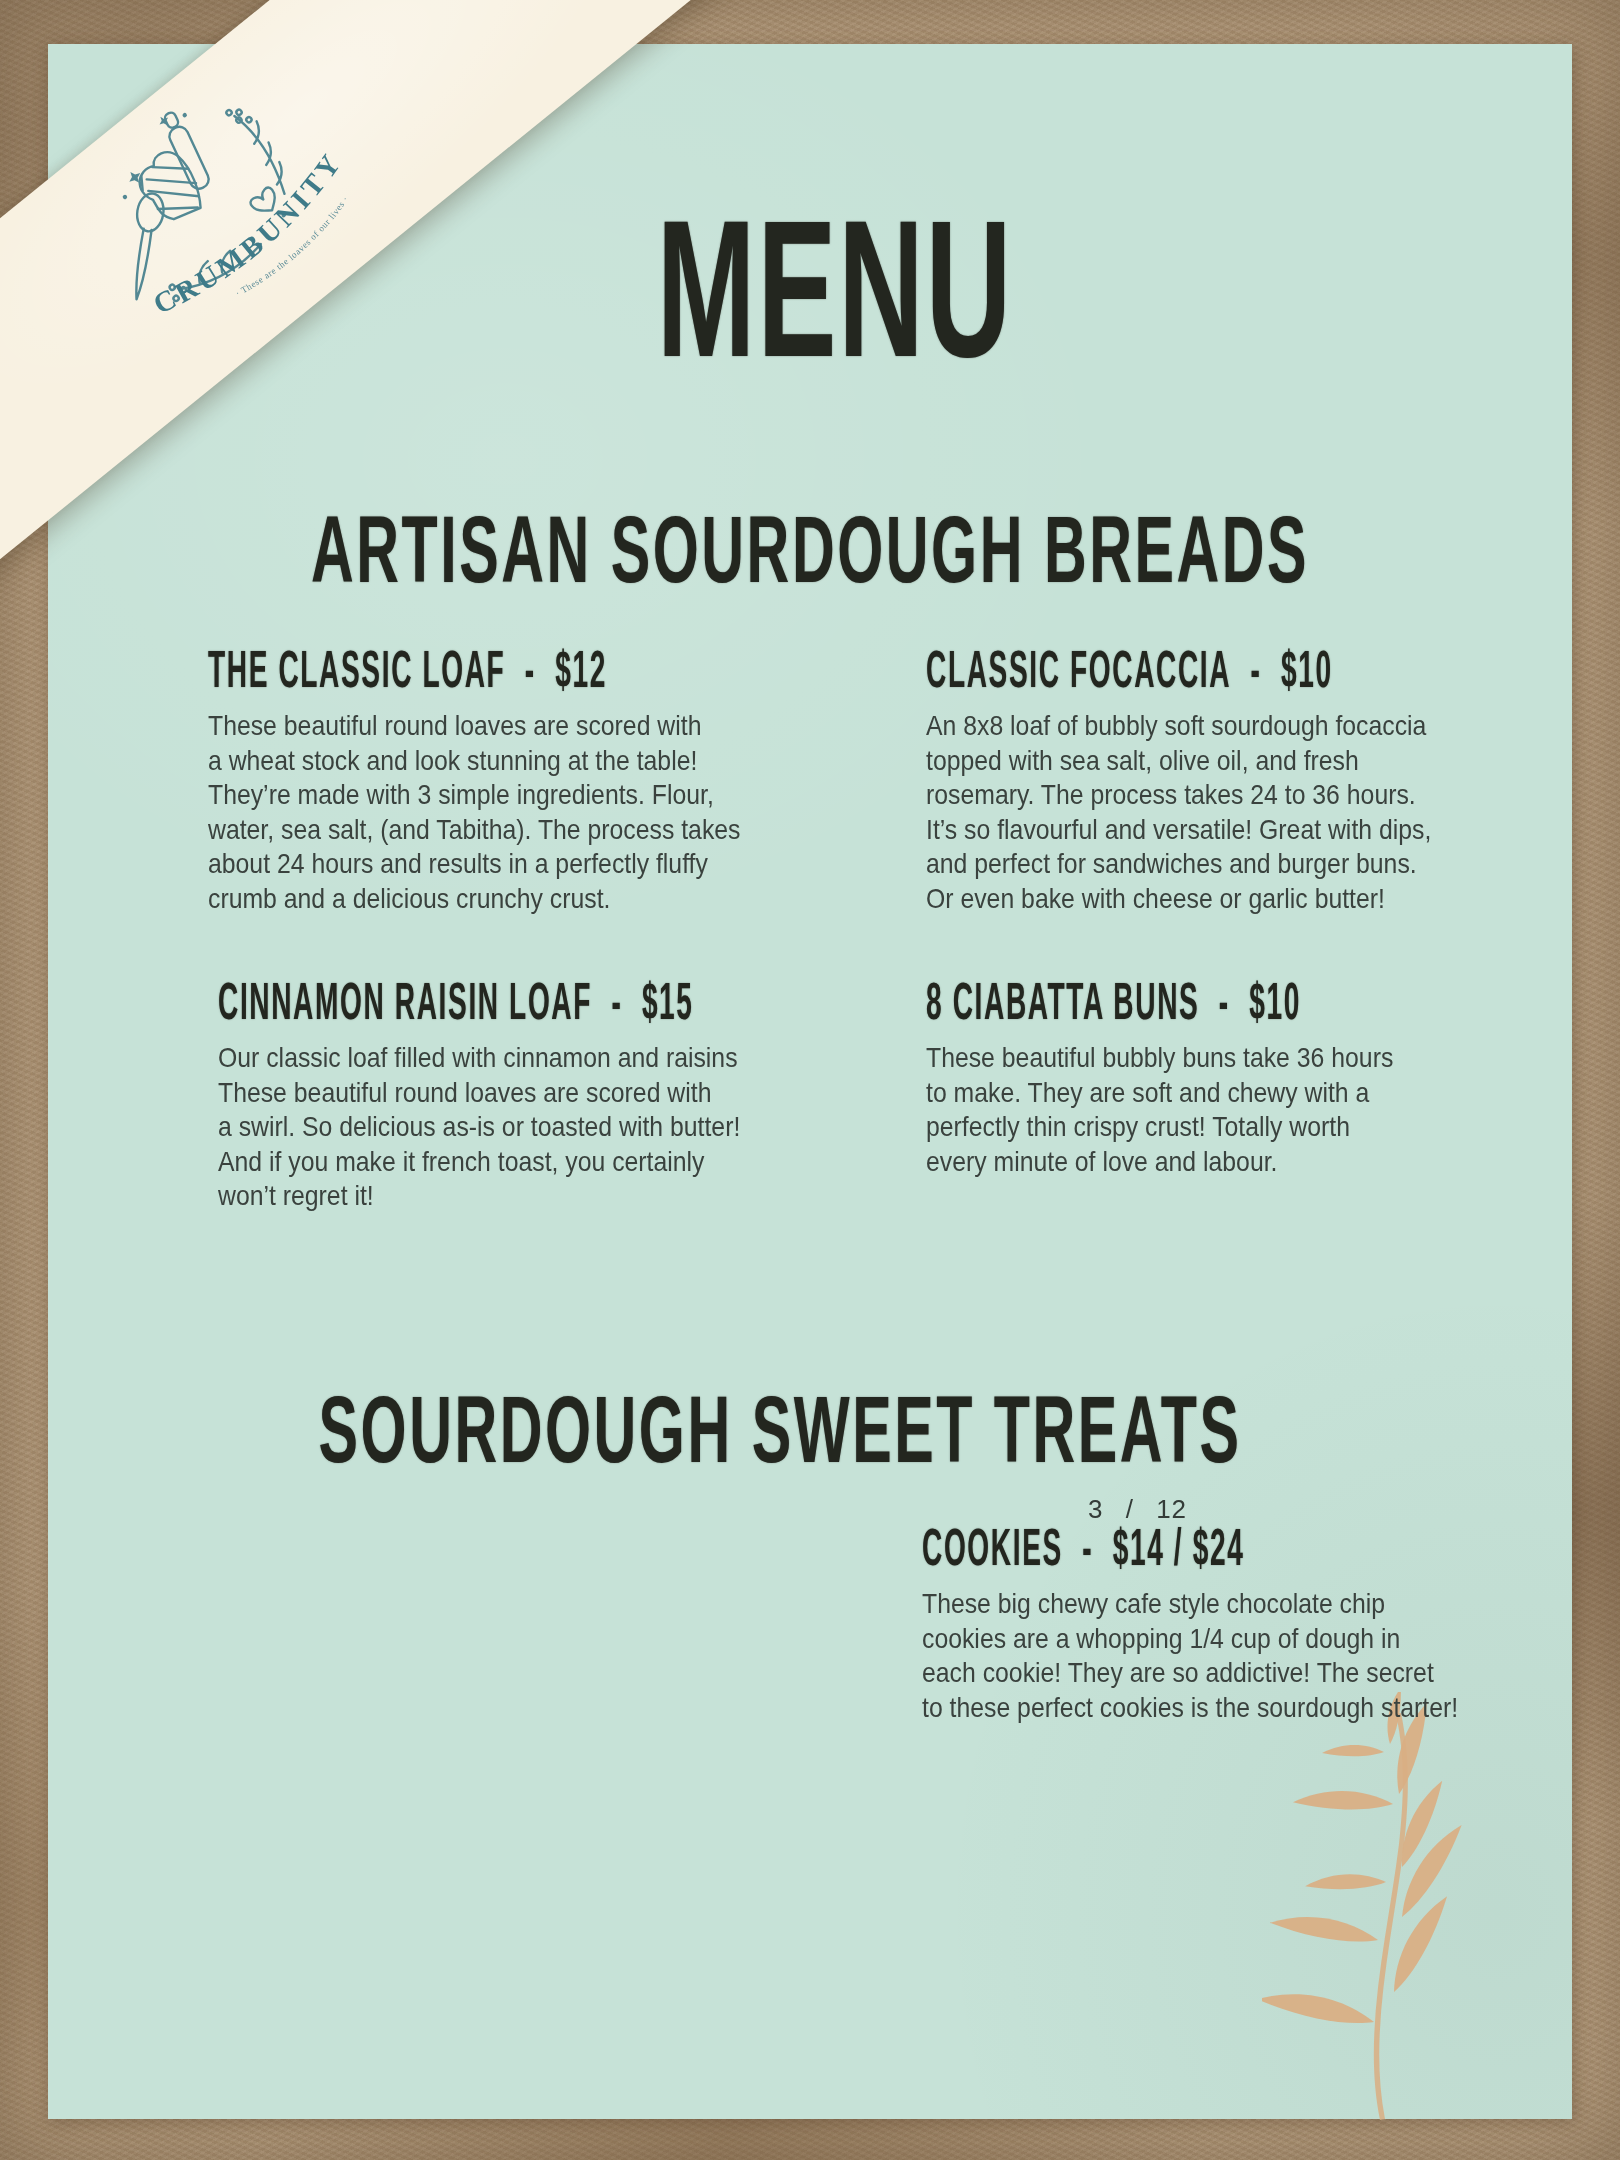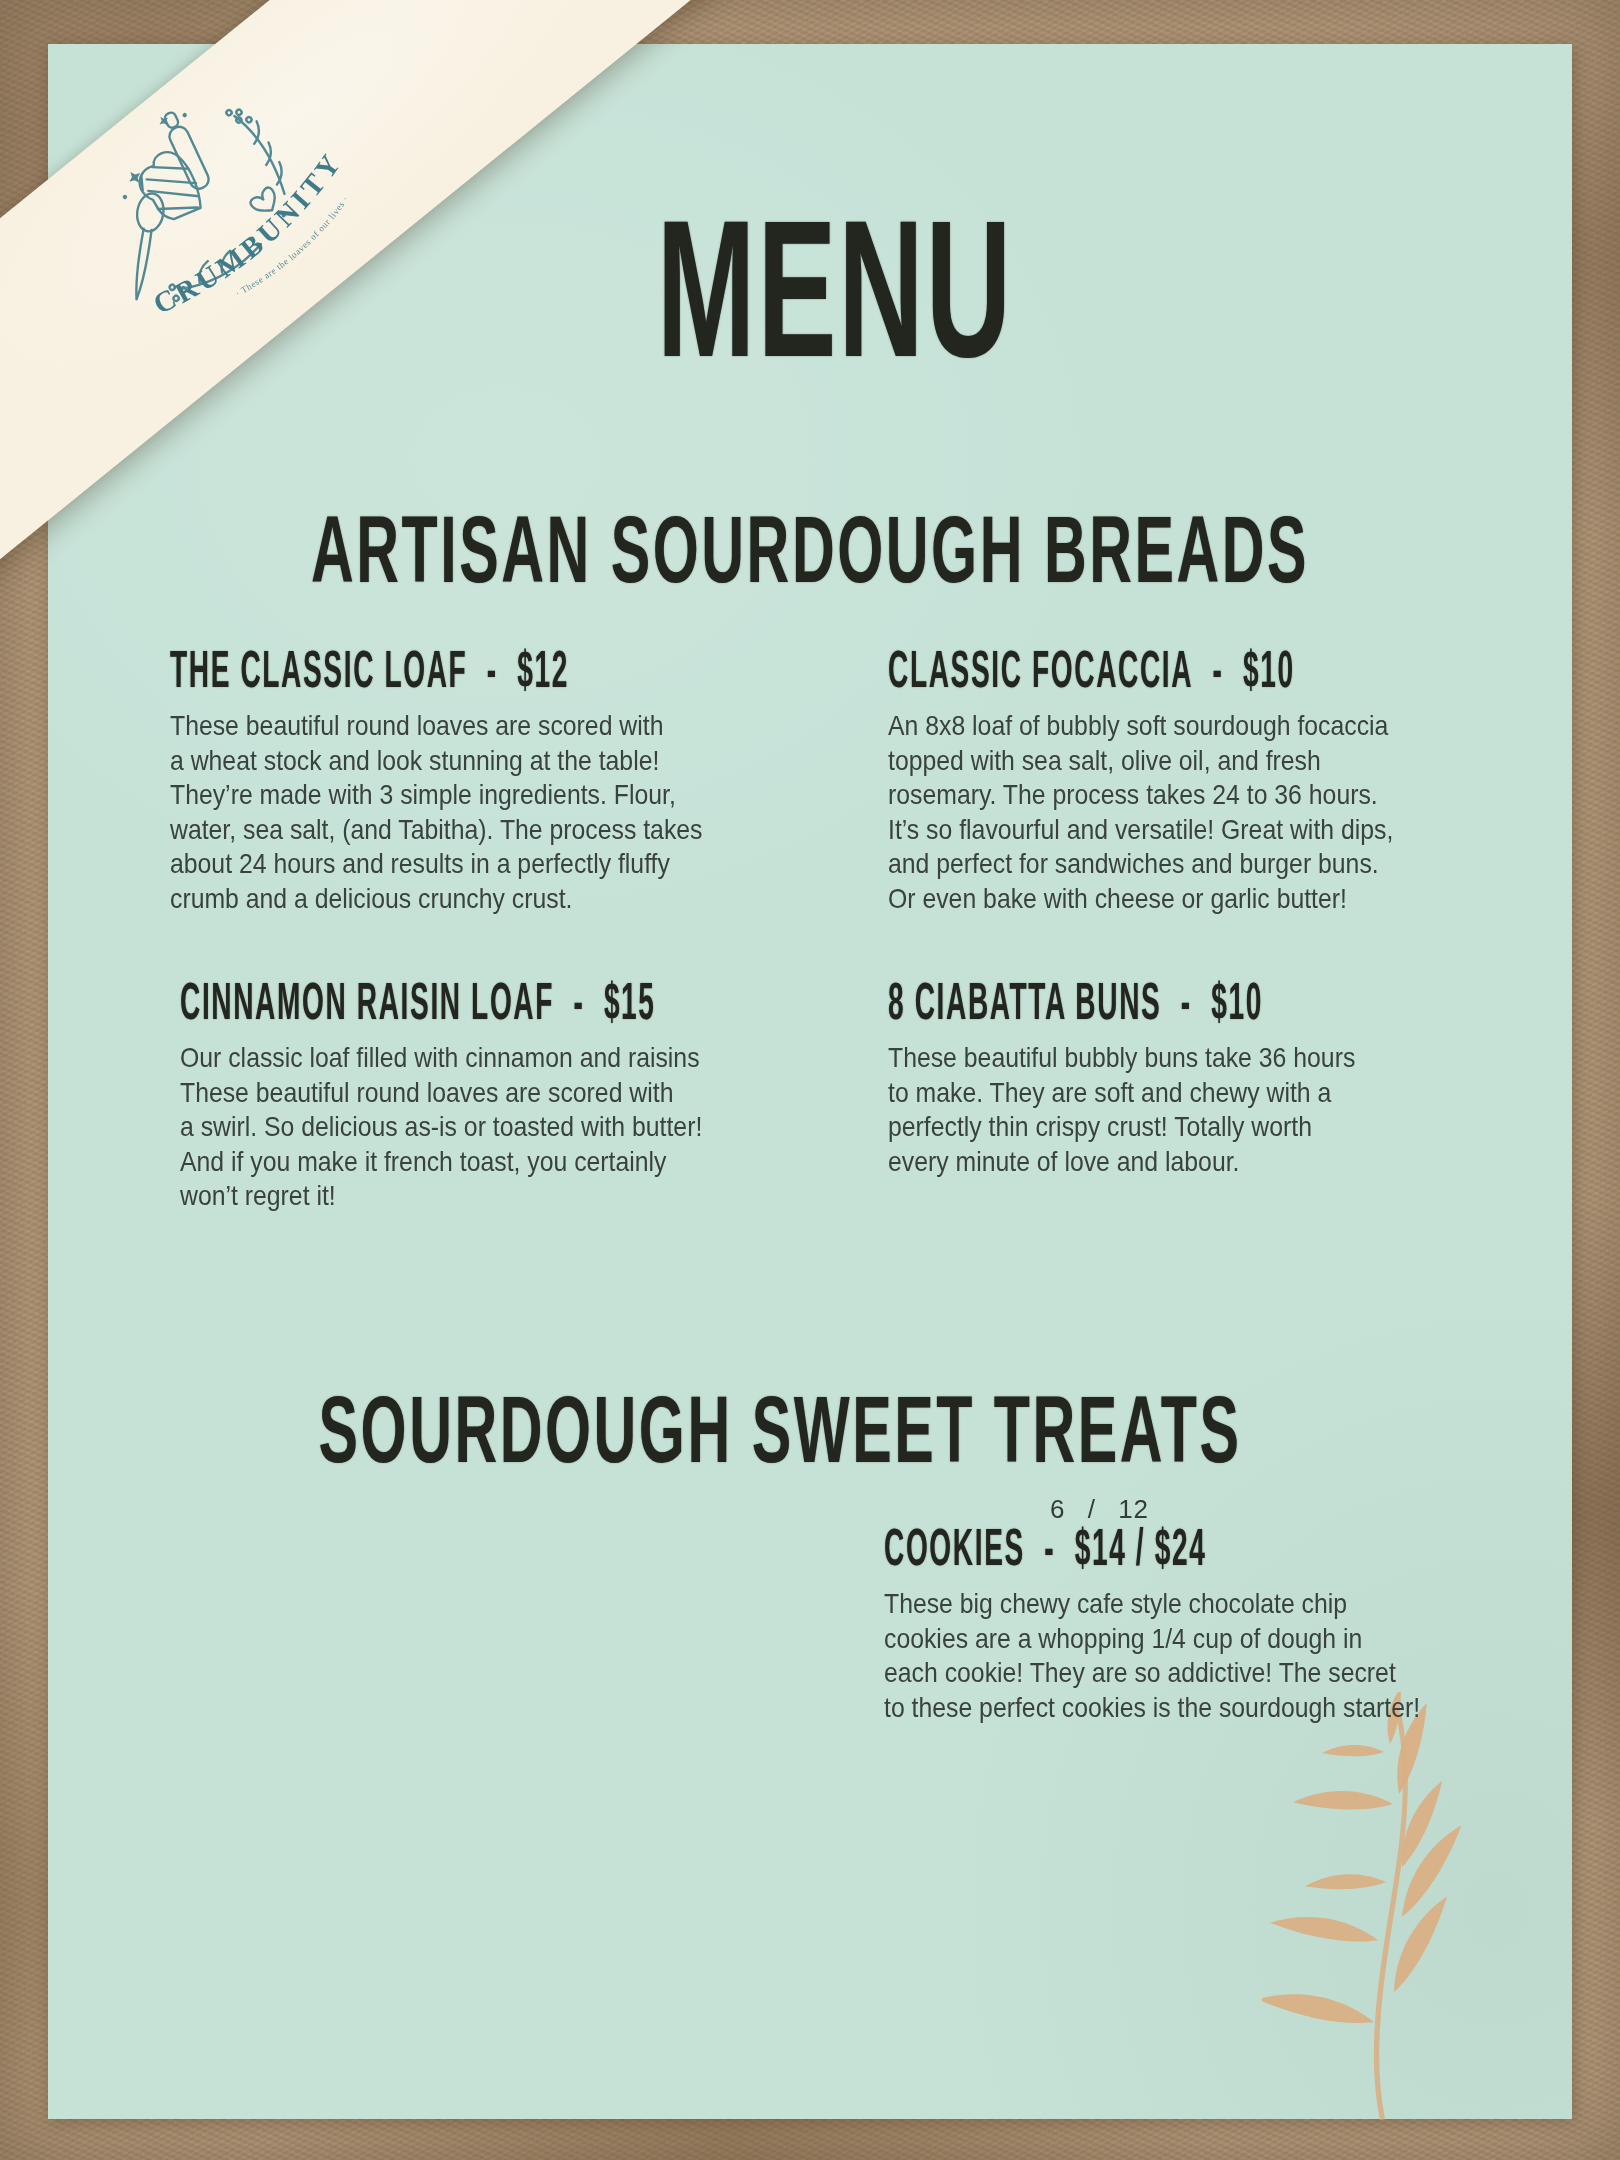--- a/index.html
+++ b/index.html
@@ -34,21 +34,21 @@
 
   .stamp{font-family:"Liberation Sans",sans-serif;font-weight:700;color:#23261f;white-space:nowrap;}
   .menu-title{position:absolute;left:25px;top:176px;width:1620px;text-align:center;
     font-size:188px;letter-spacing:3px;transform:scale(0.63,1.04);transform-origin:center top;
     text-shadow:0 0 2px rgba(35,38,31,0.55);}
   .section-title{position:absolute;width:1620px;text-align:center;font-size:94px;letter-spacing:4px;
     transform:scale(0.63,1);transform-origin:center top;text-shadow:0 0 2px rgba(35,38,31,0.5);}
   .sec1{left:0;top:496px;}
   .sec2{left:-30px;top:1376px;}
 
-  .item{position:absolute;z-index:3;}
+  .item{position:absolute;z-index:3;margin-left:38px;}
   .item-head{font-size:52px;letter-spacing:3px;line-height:58px;transform:scaleX(0.54);
     transform-origin:left top;text-shadow:0 0 2px rgba(35,38,31,0.5);}
   .item-head .dash{display:inline-block;margin:0 36px;}
   .item-desc{margin-top:10px;font-size:28.5px;line-height:34.5px;color:#3a423e;
     white-space:pre-line;transform:scaleX(0.87);transform-origin:left top;width:760px;}
   .qty-note{position:absolute;left:166px;top:-24px;font-size:26px;color:#343c38;
     letter-spacing:1px;word-spacing:14px;white-space:nowrap;}
 
   .leaf-decor{position:absolute;left:1262px;top:1692px;z-index:1;}
 </style>
@@ -178,21 +178,21 @@
     <div class="item-desc">These beautiful bubbly buns take 36 hours
 to make. They are soft and chewy with a
 perfectly thin crispy crust! Totally worth
 every minute of love and labour.</div>
   </div>
 
   <div class="stamp section-title sec2">SOURDOUGH SWEET TREATS</div>
 
 
   <div class="item" style="left:884px;top:1518px;">
-    <div class="qty-note">6 / 12</div>
+    <div class="qty-note">3 / 12</div>
     <div class="stamp item-head">
       <span>COOKIES</span><span class="dash">-</span><span>$14 / $24</span>
     </div>
     <div class="item-desc">These big chewy cafe style chocolate chip
 cookies are a whopping 1/4 cup of dough in
 each cookie! They are so addictive! The secret
 to these perfect cookies is the sourdough starter!</div>
   </div>
 </div>
 

